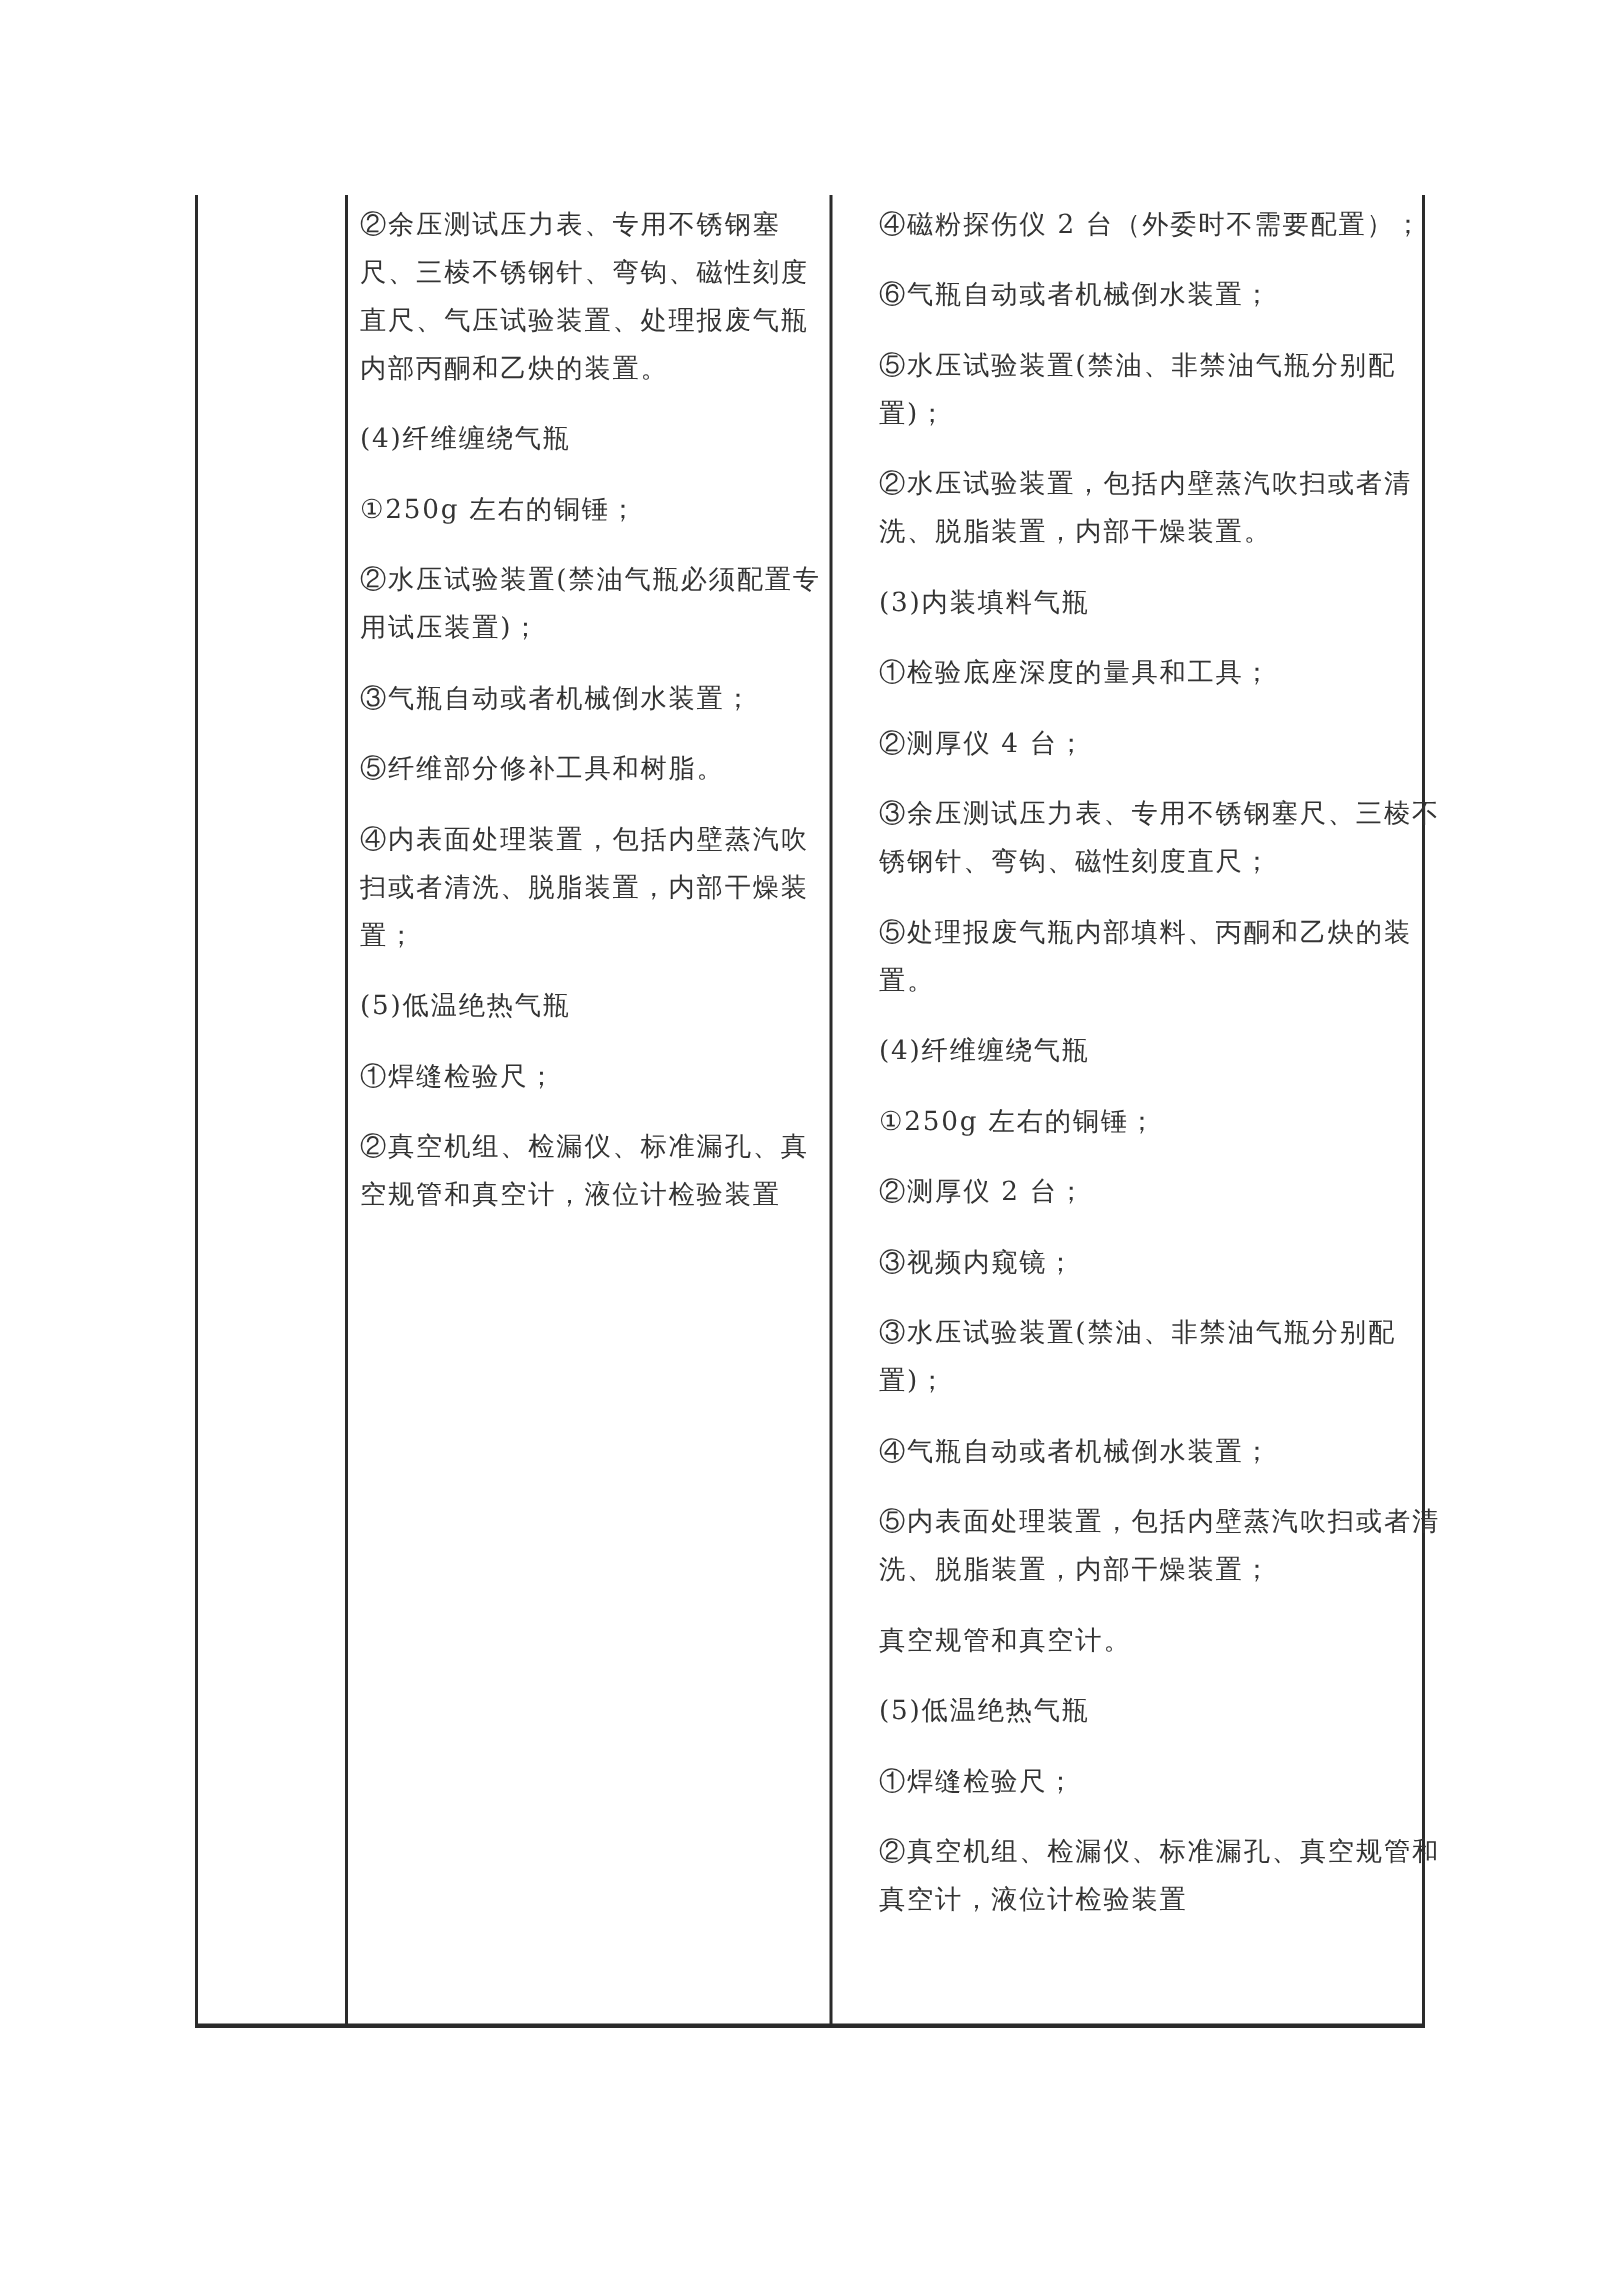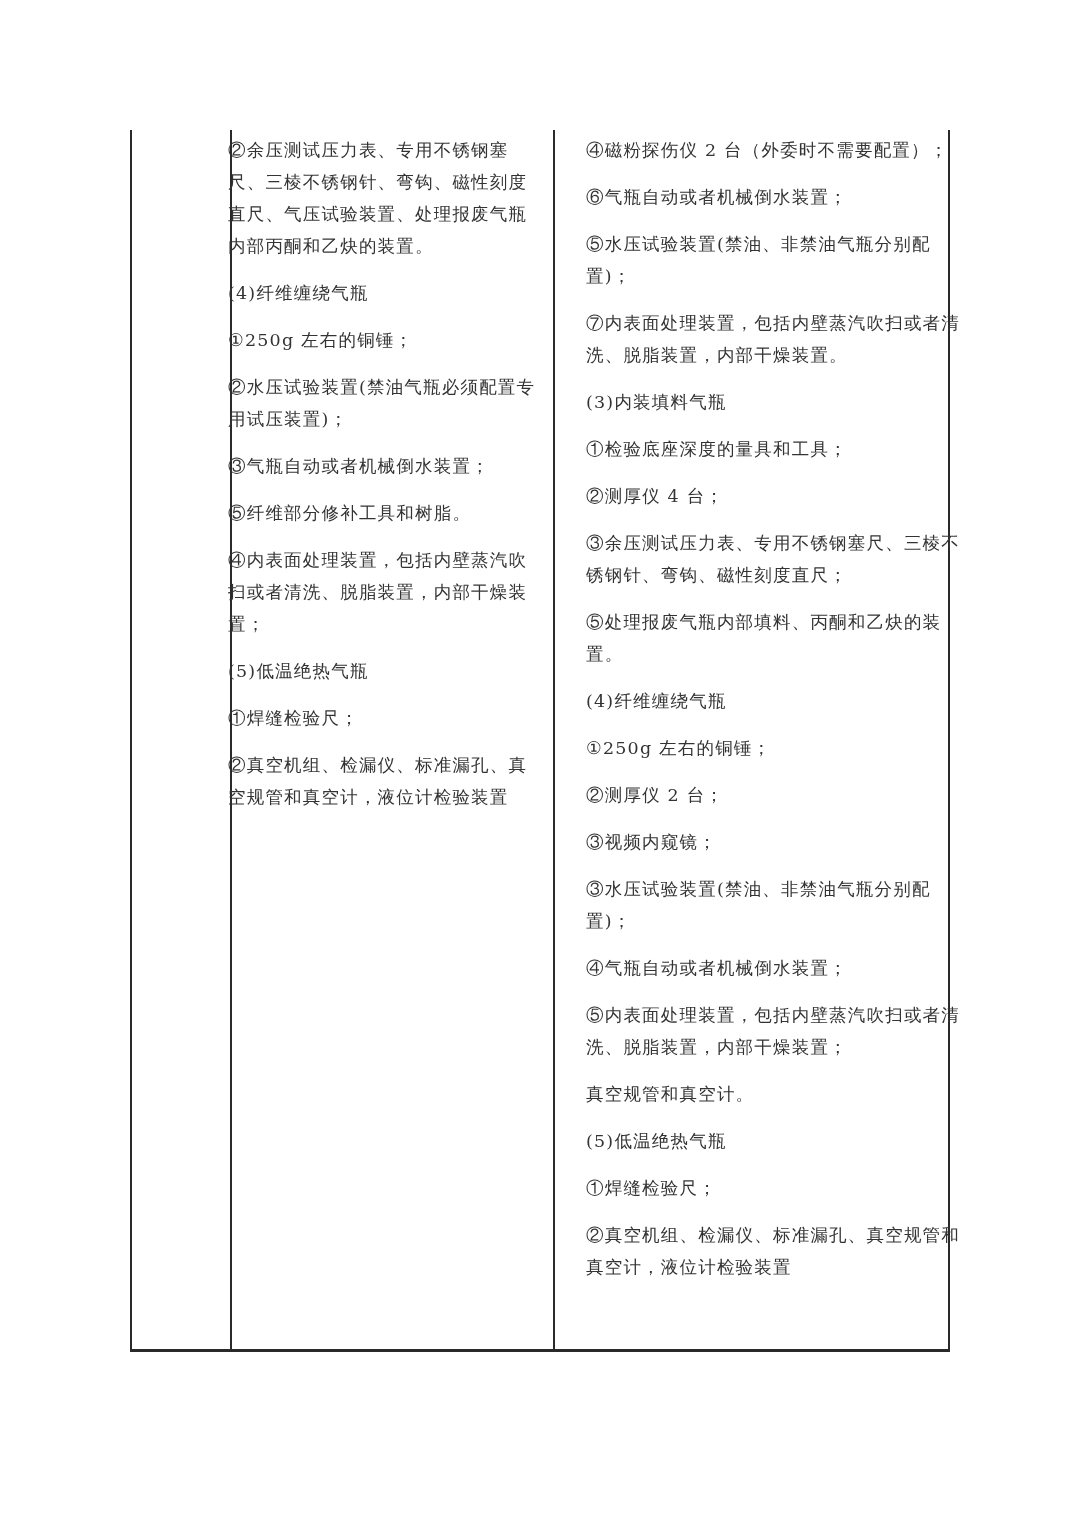--- a/index.html
+++ b/index.html
@@ -35,21 +35,21 @@
     }
     .col {
       position: absolute;
       top: 134px;
       box-sizing: border-box;
       font-size: 17.5px;
       line-height: 32px;
       letter-spacing: 1.2px;
     }
     .col-mid {
-      left: 228px;
+      left: 240px;
       width: 308px;
     }
     .col-right {
       left: 586px;
       width: 382px;
     }
     .item {
       margin: 0 0 15px 0;
       padding: 0;
     }
@@ -71,21 +71,21 @@
   <p class="item">④内表面处理装置，包括内壁蒸汽吹扫或者清洗、脱脂装置，内部干燥装置；</p>
   <p class="item">(5)低温绝热气瓶</p>
   <p class="item">①焊缝检验尺；</p>
   <p class="item">②真空机组、检漏仪、标准漏孔、真空规管和真空计，液位计检验装置</p>
 </div>
 
 <div class="col col-right">
   <p class="item">④磁粉探伤仪 2 台（外委时不需要配置）；</p>
   <p class="item">⑥气瓶自动或者机械倒水装置；</p>
   <p class="item">⑤水压试验装置(禁油、非禁油气瓶分别配置)；</p>
-  <p class="item">⑦内表面处理装置，包括内壁蒸汽吹扫或者清洗、脱脂装置，内部干燥装置。</p>
+  <p class="item">②水压试验装置，包括内壁蒸汽吹扫或者清洗、脱脂装置，内部干燥装置。</p>
   <p class="item">(3)内装填料气瓶</p>
   <p class="item">①检验底座深度的量具和工具；</p>
   <p class="item">②测厚仪 4 台；</p>
   <p class="item">③余压测试压力表、专用不锈钢塞尺、三棱不锈钢针、弯钩、磁性刻度直尺；</p>
   <p class="item">⑤处理报废气瓶内部填料、丙酮和乙炔的装置。</p>
   <p class="item">(4)纤维缠绕气瓶</p>
   <p class="item">①250g 左右的铜锤；</p>
   <p class="item">②测厚仪 2 台；</p>
   <p class="item">③视频内窥镜；</p>
   <p class="item">③水压试验装置(禁油、非禁油气瓶分别配置)；</p>

